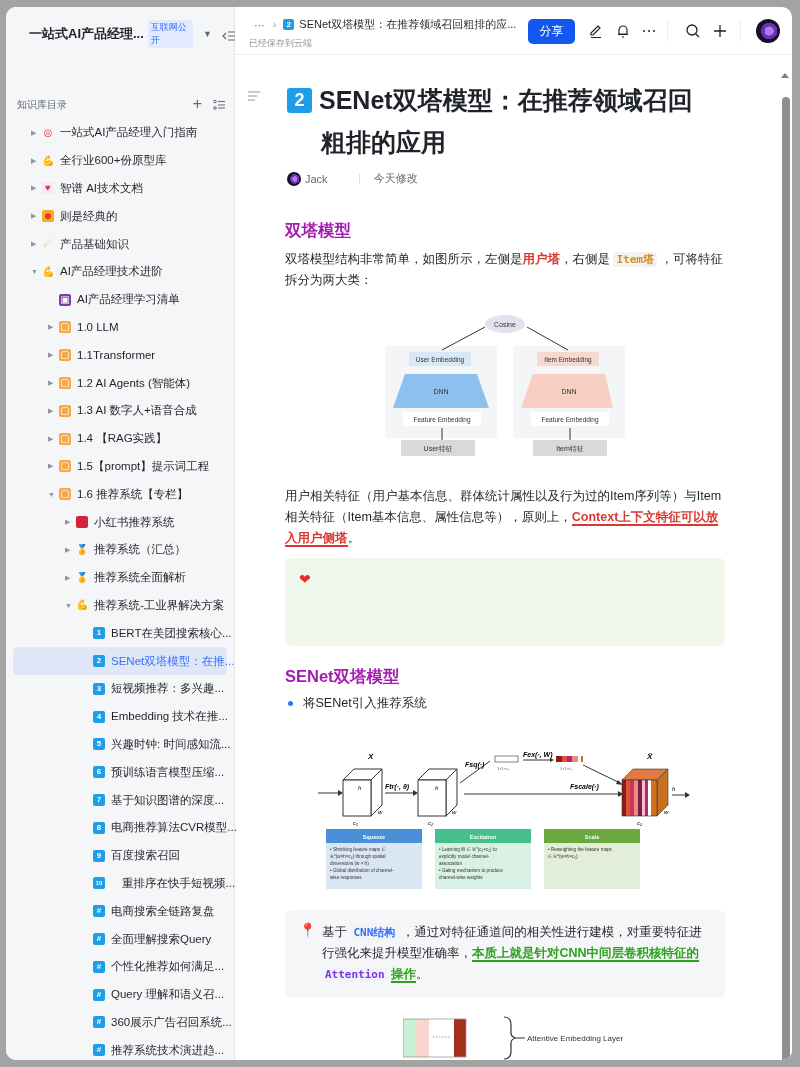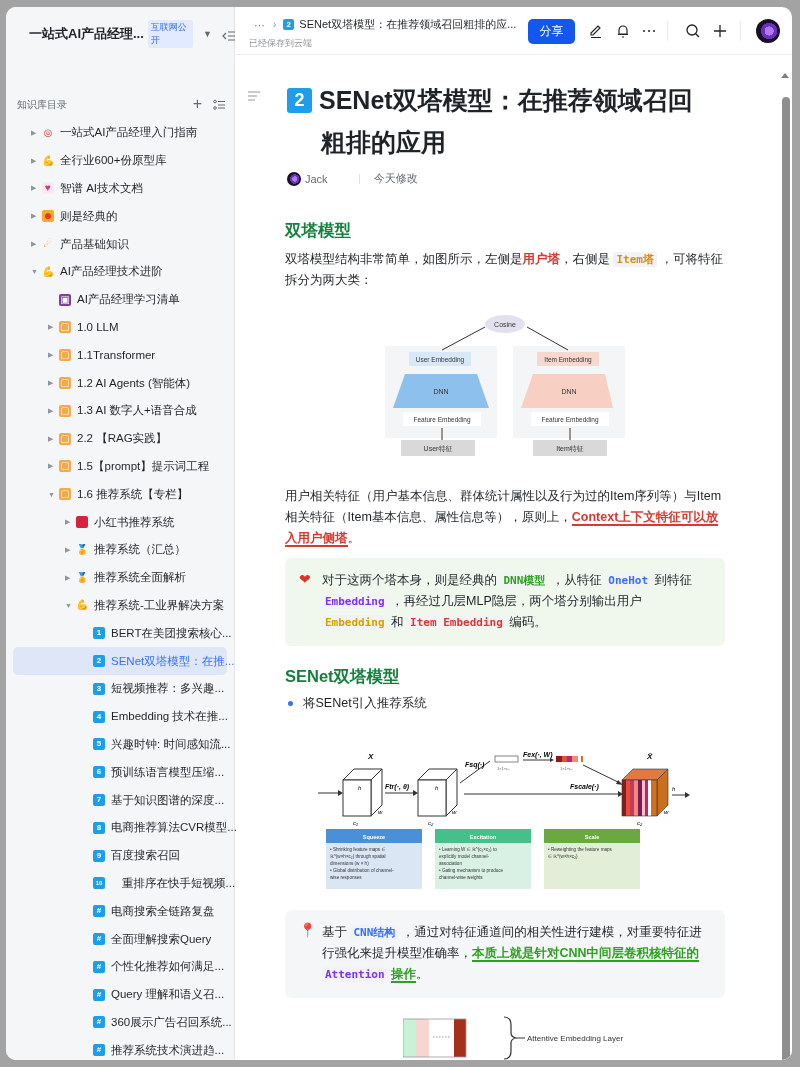--- a/index.html
+++ b/index.html
@@ -61,21 +61,21 @@
   .scroll-up { position: absolute; right: 3px; top: 66px; width: 0; height: 0; border-left: 4px solid transparent; border-right: 4px solid transparent; border-bottom: 5px solid #7f7f7f; }
   .scroll-thumb { position: absolute; right: 2px; top: 90px; width: 8px; bottom: 0; background: #8e8e8e; border-radius: 4px 4px 0 0; }
   .outline-ic { position: absolute; left: 13px; top: 84px; width: 12px; height: 10px; }
   .doc { position: absolute; left: 50px; top: 0; width: 440px; }
   .doc-title { position: absolute; left: 2px; top: 72px; width: 440px; font-size: 25px; font-weight: bold; line-height: 42px; color: #1f2329; }
   .doc-title .numbadge { width: 25px; height: 25px; font-size: 18px; line-height: 25px; border-radius: 3px; margin-right: 7px; vertical-align: 3px; }
   .doc-title .t2 { display: block; padding-left: 34px; }
   .author-row { position: absolute; left: 2px; top: 164px; display: flex; align-items: center; font-size: 11px; color: #646a73; }
   .avatar-sm { width: 14px; height: 14px; border-radius: 50%; background: radial-gradient(circle at 55% 50%, #b07ae8 0 25%, #6a2fc0 26% 45%, #1a1026 46%); margin-right: 4px; }
   .author-row .divider { width: 1px; height: 10px; background: #dee0e3; margin: 0 14px 0 31px; }
-  h2 { position: absolute; left: 0; font-size: 16.5px; font-weight: bold; color: #15803d; text-align: right; }
+  h2 { position: absolute; left: 0; font-size: 16.5px; font-weight: bold; color: #a21caf; text-align: right; }
   .para { position: absolute; left: 0; width: 440px; font-size: 12.5px; line-height: 21px; color: #1f2329; }
   .red-bold { color: #d83931; font-weight: bold; }
   .red-ul { color: #d83931; font-weight: bold; border-bottom: 2px solid #d83931; }
   .green-ul { color: #2ea121; font-weight: bold; border-bottom: 2px solid #2ea121; }
   code { font-family: "DejaVu Sans Mono", "Liberation Mono", monospace; font-size: 11px; background: #f2f3f5; border-radius: 3px; padding: 1px 3px; font-weight: bold; }
   .c-orange { color: #de8b12; }
   .c-green { color: #2ea121; }
   .c-blue { color: #3370ff; }
   .c-purple { color: #7a35f0; }
   .c-yellow { color: #d6a000; }
@@ -171,21 +171,21 @@
           <span class="txt" style="left: 71px;">1.2 AI Agents (智能体)</span>
         </div>
         <div class="node">
           <span class="arrow" style="left: 42px;">▶</span>
           <span class="ic" style="left: 53px; background: rgb(247, 169, 74); color: rgb(255, 255, 255); font-size: 10px;">▢</span>
           <span class="txt" style="left: 71px;">1.3 AI 数字人+语音合成</span>
         </div>
         <div class="node">
           <span class="arrow" style="left: 42px;">▶</span>
           <span class="ic" style="left: 53px; background: rgb(247, 169, 74); color: rgb(255, 255, 255); font-size: 10px;">▢</span>
-          <span class="txt" style="left: 71px;">2.2 【RAG实践】</span>
+          <span class="txt" style="left: 71px;">1.4 【RAG实践】</span>
         </div>
         <div class="node">
           <span class="arrow" style="left: 42px;">▶</span>
           <span class="ic" style="left: 53px; background: rgb(247, 169, 74); color: rgb(255, 255, 255); font-size: 10px;">▢</span>
           <span class="txt" style="left: 71px;">1.5【prompt】提示词工程</span>
         </div>
         <div class="node">
           <span class="arrow" style="left: 42px;">▼</span>
           <span class="ic" style="left: 53px; background: rgb(247, 169, 74); color: rgb(255, 255, 255); font-size: 10px;">▢</span>
           <span class="txt" style="left: 71px;">1.6 推荐系统【专栏】</span>
@@ -367,23 +367,20 @@
         <rect x="148" y="130" width="74" height="16" fill="#d9d9d9"></rect>
         <text x="185" y="141" font-size="7" text-anchor="middle" fill="#333">Item特征</text>
       </svg>
 
       <div class="para" style="top:479px">
         <span>用户相关特征（用户基本信息、群体统计属性以及行为过的Item序列等）与Item相关特征（Item基本信息、属性信息等），原则上，</span><span class="red-ul">Context上下文特征可以放入用户侧塔</span><span>。</span>
       </div>
 
       <div class="callout" style="top:551px;height:88px;background:#f0f8ee">
         <span class="emoji" style="top:13px;color:#e0312b">❤</span>
-        <div class="body" style="top:12px">
-          <span>对于这两个塔本身，则是经典的 </span><code class="c-green">DNN模型</code><span> ，从特征 </span><code class="c-blue">OneHot</code><span> 到特征 </span><code class="c-purple">Embedding</code><span> ，再经过几层MLP隐层，两个塔分别输出用户 </span><code class="c-yellow">Embedding</code><span> 和 </span><code class="c-red">Item Embedding</code><span> 编码。</span>
-        </div>
       </div>
 
       <h2 style="top:659px">SENet双塔模型</h2>
       <div class="bullet">
         <span class="dot"></span>
         <span>将SENet引入推荐系统</span>
       </div>
 
       <svg style="position:absolute;left:25px;top:738px" width="390" height="148" viewBox="0 0 390 148">
         <line x1="8" y1="48" x2="28" y2="48" stroke="#333"></line>

